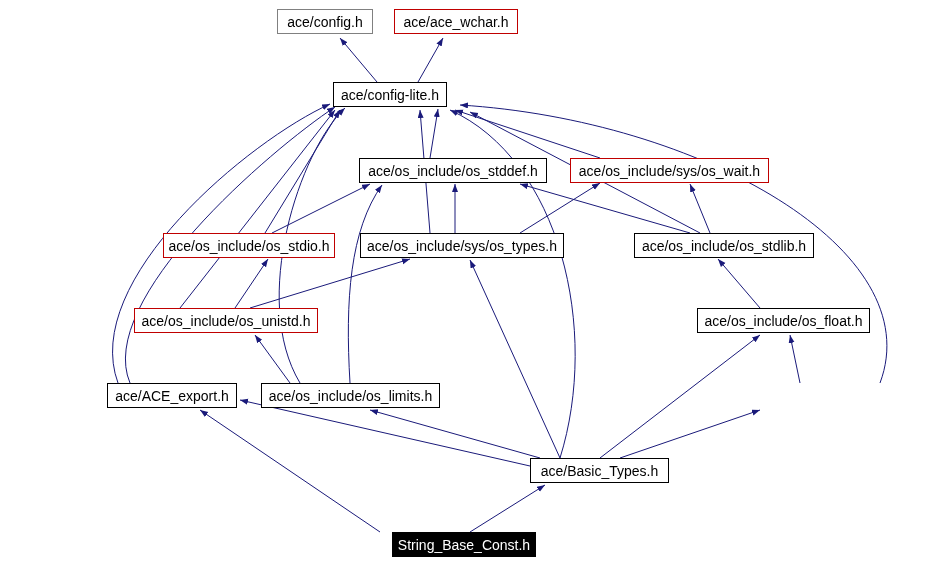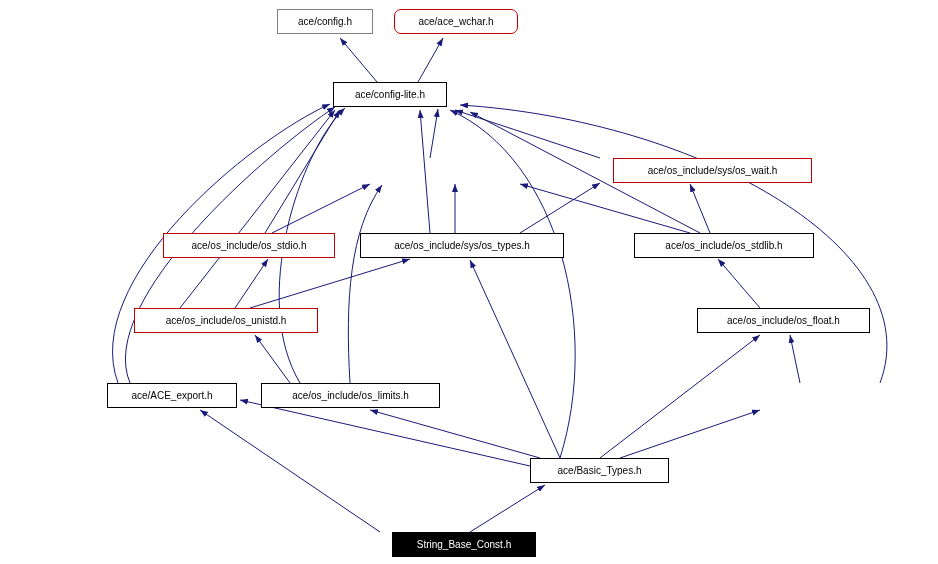--- a/index.html
+++ b/index.html
@@ -21,21 +21,21 @@
     top: 0;
     width: 938px;
     height: 564px;
   }
   .node {
     position: absolute;
     box-sizing: border-box;
     display: flex;
     align-items: center;
     justify-content: center;
-    font-size: 10px;
+    font-size: 14px;
     line-height: 1;
     white-space: nowrap;
     background: #ffffff;
     border: 1px solid #000000;
     color: #000000;
     height: 25px;
   }
   .node.red {
     border-color: #c00000;
     color: #000000;
@@ -105,27 +105,30 @@
       <path d="M530,466 L240,400"></path>
       <path d="M380,532 L200,410"></path>
 
       <path d="M470,532 L545,485"></path>
     </g>
   </svg>
 
   <div class="node gray" style="left:277px; top:9px; width:96px;">
     <span>ace/config.h</span>
   </div>
-  <div class="node red" style="left:394px; top:9px; width:124px;border-radius:7px;">
+  <div class="node red" style="left:394px; top:9px; width:124px;">
     <span>ace/ace_wchar.h</span>
   </div>
   <div class="node" style="left:333px; top:82px; width:114px;">
     <span>ace/config-lite.h</span>
   </div>
-  <div class="node red" style="left:570px; top:158px; width:199px;margin-left:43px;">
+  <div class="node" style="left:359px; top:158px; width:188px;">
+    <span>ace/os_include/os_stddef.h</span>
+  </div>
+  <div class="node red" style="left:570px; top:158px; width:199px;">
     <span>ace/os_include/sys/os_wait.h</span>
   </div>
   <div class="node red" style="left:163px; top:233px; width:172px;">
     <span>ace/os_include/os_stdio.h</span>
   </div>
   <div class="node" style="left:360px; top:233px; width:204px;text-align:right;">
     <span>ace/os_include/sys/os_types.h</span>
   </div>
   <div class="node" style="left:634px; top:233px; width:180px;">
     <span>ace/os_include/os_stdlib.h</span>

